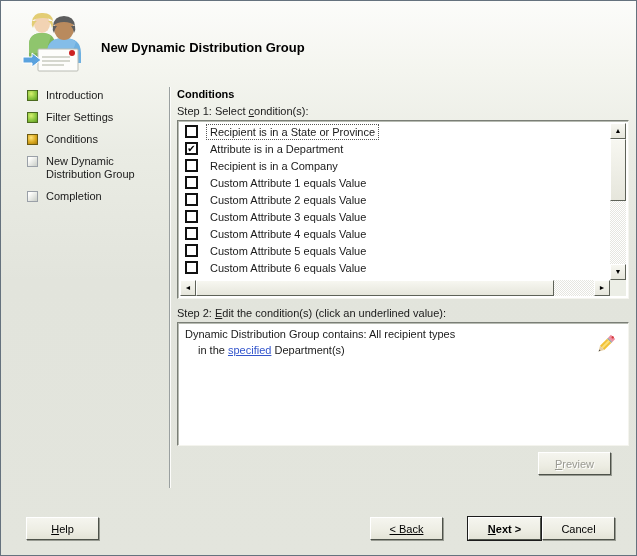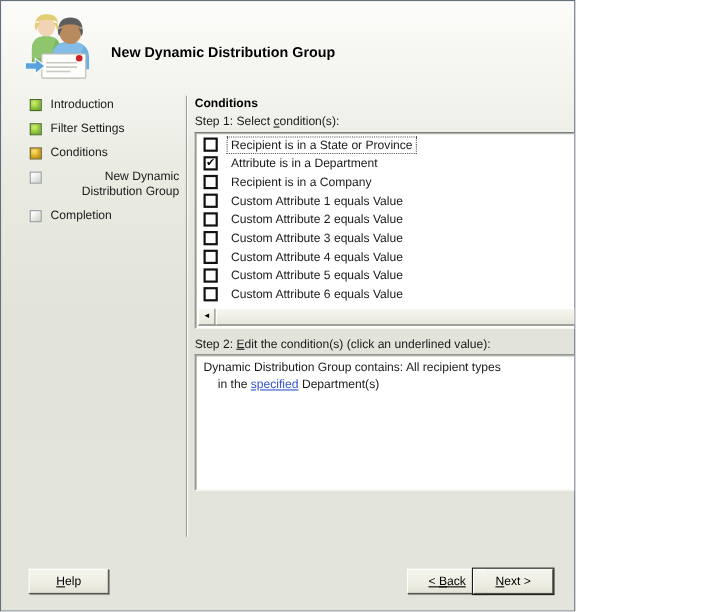--- a/index.html
+++ b/index.html
@@ -3,21 +3,21 @@
 <meta charset="utf-8">
 <style>
   * { margin:0; padding:0; box-sizing:border-box; }
   html,body { width:637px; height:556px; }
   body {
     font-family:"Liberation Sans","DejaVu Sans",sans-serif;
     font-size:11px; color:#1a1a1a;
     background:#fff;
   }
   .window {
-    position:relative; width:523px; height:556px;
+    position:relative; width:637px; height:556px;
     border:1px solid #65727e;
     background:linear-gradient(180deg,#fcfcfa 0px,#f4f5ef 70px,#eaece4 150px,#e2e4dc 280px,#e3e5dd 556px);
     overflow:hidden;
   }
 
   
   .header-icon { position:absolute; left:20px; top:6px; width:68px; height:66px; }
   .title {
     position:absolute; left:100px; top:39px;
     font-size:13px; font-weight:bold; color:#000;
@@ -32,21 +32,21 @@
     background:linear-gradient(135deg,#fdfdfb 20%,#cfd3cd 90%);
   }
   .step.done .step-square {
     border-color:#4c6a1f;
     background:radial-gradient(circle at 35% 30%,#d7f06e 0%,#8cc63f 55%,#5f9b21 100%);
   }
   .step.current .step-square {
     border-color:#6d5a12;
     background:radial-gradient(circle at 35% 30%,#ffe37a 0%,#d9a81f 55%,#a87d0e 100%);
   }
-  .step-label { color:#1a1a1a;text-align:right; }
+  .step-label { color:#1a1a1a; }
 
   
   .divider {
     position:absolute; left:168px; top:86px; width:2px; height:401px;
     border-left:1px solid #9aa0a0; border-right:1px solid #fcfcfa;
   }
 
   
   .heading { position:absolute; left:176px; top:87px; font-weight:bold; color:#000; }
   .step-label-line { position:absolute; left:176px; color:#1a1a1a; }
@@ -107,21 +107,21 @@
     border-top:1px solid #ffffff; border-left:1px solid #ffffff;
     border-right:1px solid #4e524a; border-bottom:1px solid #4e524a;
     box-shadow:1px 1px 0 rgba(60,64,56,.45);
     cursor:default;
   }
   .btn.default { outline:1px solid #1c1c1c; }
   .btn.disabled { color:#9a9a92; text-shadow:1px 1px 0 #fff; }
   .preview-btn { left:537px; top:451px;text-align:center; }
   .help-btn   { left:25px;  top:516px; }
   .back-btn   { left:369px; top:516px;text-decoration:underline; }
-  .next-btn   { left:429px; top:516px; }
+  .next-btn   { left:467px; top:516px;font-weight:bold; }
   .cancel-btn { left:541px; top:516px; }
 </style>
 </head>
 <body>
 
 <div class="window">
 
   <div class="header-icon">
     <svg width="68" height="66" viewBox="0 0 68 66">
 

